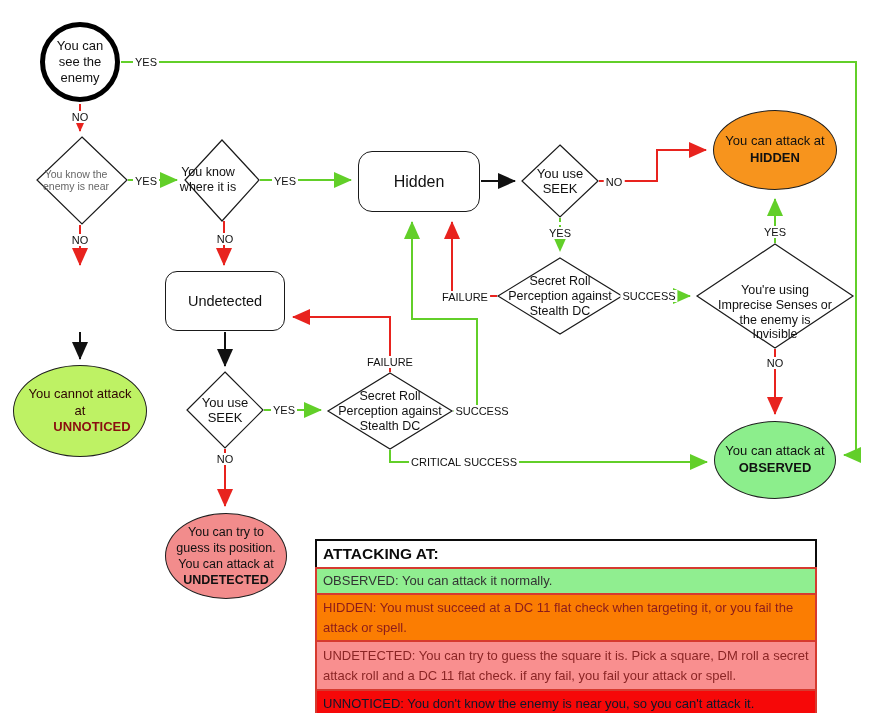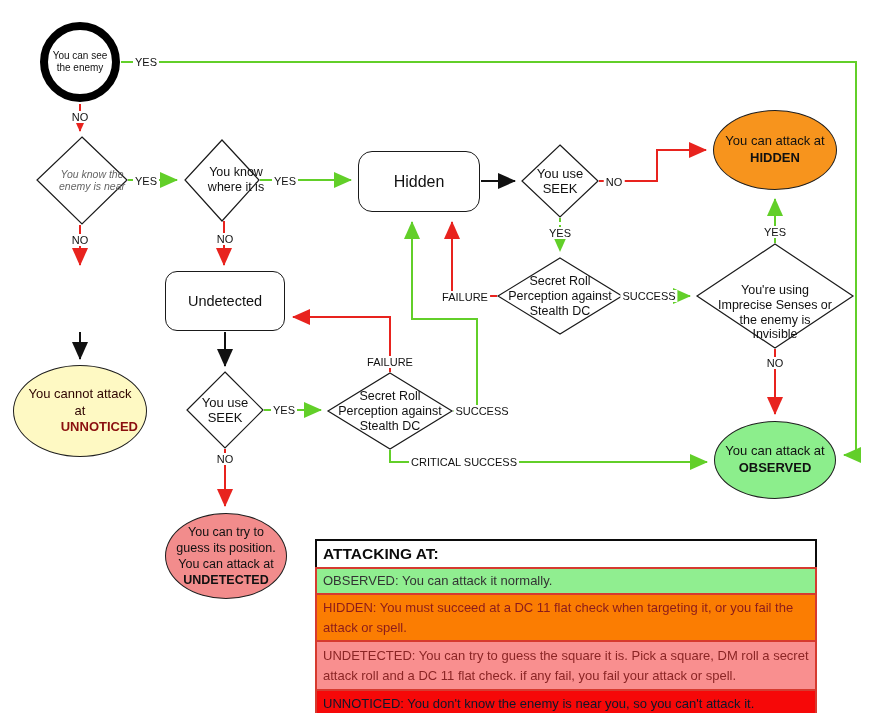--- a/index.html
+++ b/index.html
@@ -3,22 +3,22 @@
 <meta charset="utf-8">
 <style>
   * { margin:0; padding:0; box-sizing:border-box; }
   html,body { background:#fff; }
   body { font-family:"Liberation Sans", sans-serif; }
   #stage { position:relative; width:885px; height:713px; background:#fff; overflow:hidden; }
   #wires { position:absolute; left:0; top:0; width:885px; height:713px; }
 
   .node { position:absolute; display:flex; align-items:center; justify-content:center;
           text-align:center; color:#111; }
-  .circle { width:80px; height:80px; border:8px solid #000000; border-radius:50%;
-            font-size:10px; line-height:1.25; background:#fff; }
+  .circle { width:80px; height:80px; border:5px solid #000000; border-radius:50%;
+            font-size:13px; line-height:1.25; background:#fff; }
   .rect { background:#fff; border:1.6px solid #1a1a1a; border-radius:12px; font-size:14.5px; line-height:1.25; }
   .ellipse { border:1.6px solid #1f1f1f; border-radius:50%; font-size:13px; line-height:1.3;
              flex-direction:column; padding:0 8px; }
   .ellipse .state { font-weight:bold; }
   .dtext { position:absolute; transform:translate(-50%,-50%); text-align:center;
            font-size:12.5px; line-height:1.18; color:#111; }
   .edge-label { position:absolute; transform:translate(-50%,-50%); background:#fff;
                 padding:0 2px; font-size:11px; color:#111; white-space:nowrap; }
 
   #legend { position:absolute; left:315px; top:539px; width:502px; }
@@ -97,32 +97,32 @@
   <div class="node ellipse" style="left:713px; top:110px; width:124px; height:80px; background:#F7941D;">
     <span>You can attack at</span>
     <span class="state">HIDDEN</span>
   </div>
 
   <div class="node ellipse" style="left:714px; top:421px; width:122px; height:78px; background:#8CEE8C;">
     <span>You can attack at</span>
     <span class="state">OBSERVED</span>
   </div>
 
-  <div class="node ellipse" style="left:13px; top:365px; width:134px; height:92px; background:#fef9c3; color:#2E0500;align-items:flex-end;">
+  <div class="node ellipse" style="left:13px; top:365px; width:134px; height:92px; background:#bef264; color:#2E0500;">
     <span>You cannot attack at</span>
     <span class="state" style="color:#8A0F0F;margin-left:24px;">UNNOTICED</span>
   </div>
 
   <div class="node ellipse" style="left:165px; top:513px; width:122px; height:86px; background:#F28C8C; font-size:12.5px;">
     <span>You can try to guess its position. You can attack at</span>
     <span class="state">UNDETECTED</span>
   </div>
 
-  <div class="dtext" style="left:92px; top:180px; width:84px; font-size:10.5px; color:#666;font-style:italic;">You know the enemy is near</div>
-  <div class="dtext" style="left:236px; top:180px; width:82px;">You know where it is</div>
+  <div class="dtext" style="left:76px; top:180px; width:84px; font-size:10.5px; color:#666;">You know the enemy is near</div>
+  <div class="dtext" style="left:208px; top:180px; width:82px;">You know where it is</div>
   <div class="dtext" style="left:560px; top:181px; width:70px; font-size:13px;">You use SEEK</div>
   <div class="dtext" style="left:560px; top:296px; width:112px;">Secret Roll Perception against Stealth DC</div>
   <div class="dtext" style="left:775px; top:312px; width:118px;">You're using Imprecise Senses or the enemy is Invisible</div>
   <div class="dtext" style="left:225px; top:410px; width:70px; font-size:13px;">You use SEEK</div>
   <div class="dtext" style="left:390px; top:411px; width:112px;">Secret Roll Perception against Stealth DC</div>
 
   <span class="edge-label" style="left:146px; top:62px;">YES</span>
   <span class="edge-label" style="left:80px;  top:117px;">NO</span>
   <span class="edge-label" style="left:146px; top:181px;">YES</span>
   <span class="edge-label" style="left:80px;  top:240px;">NO</span>

